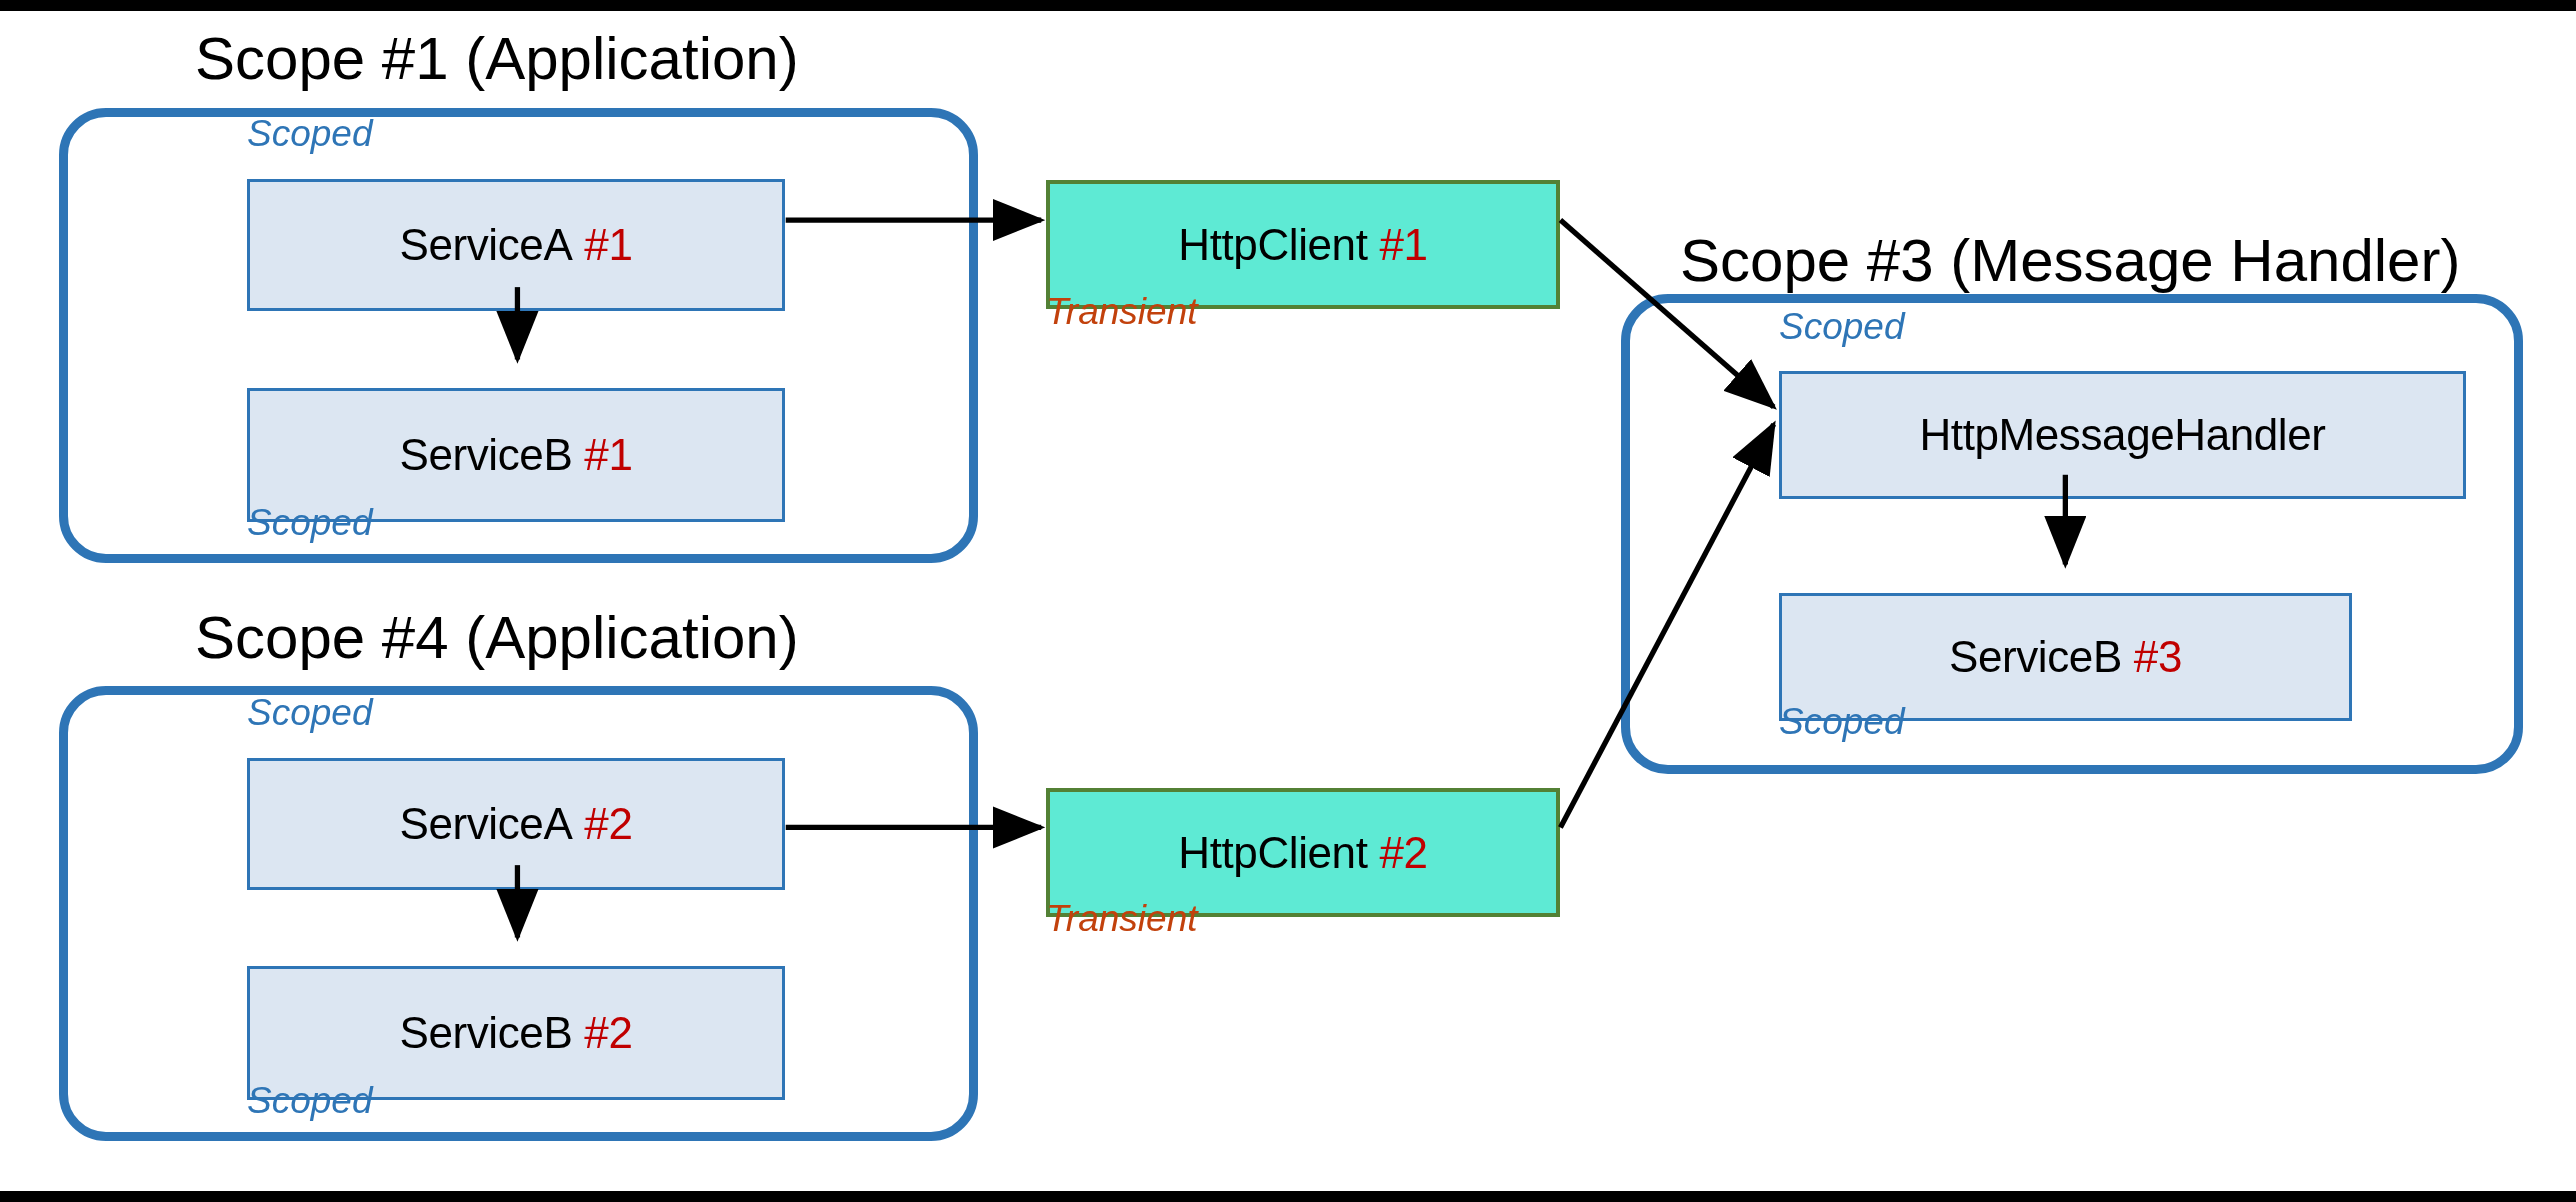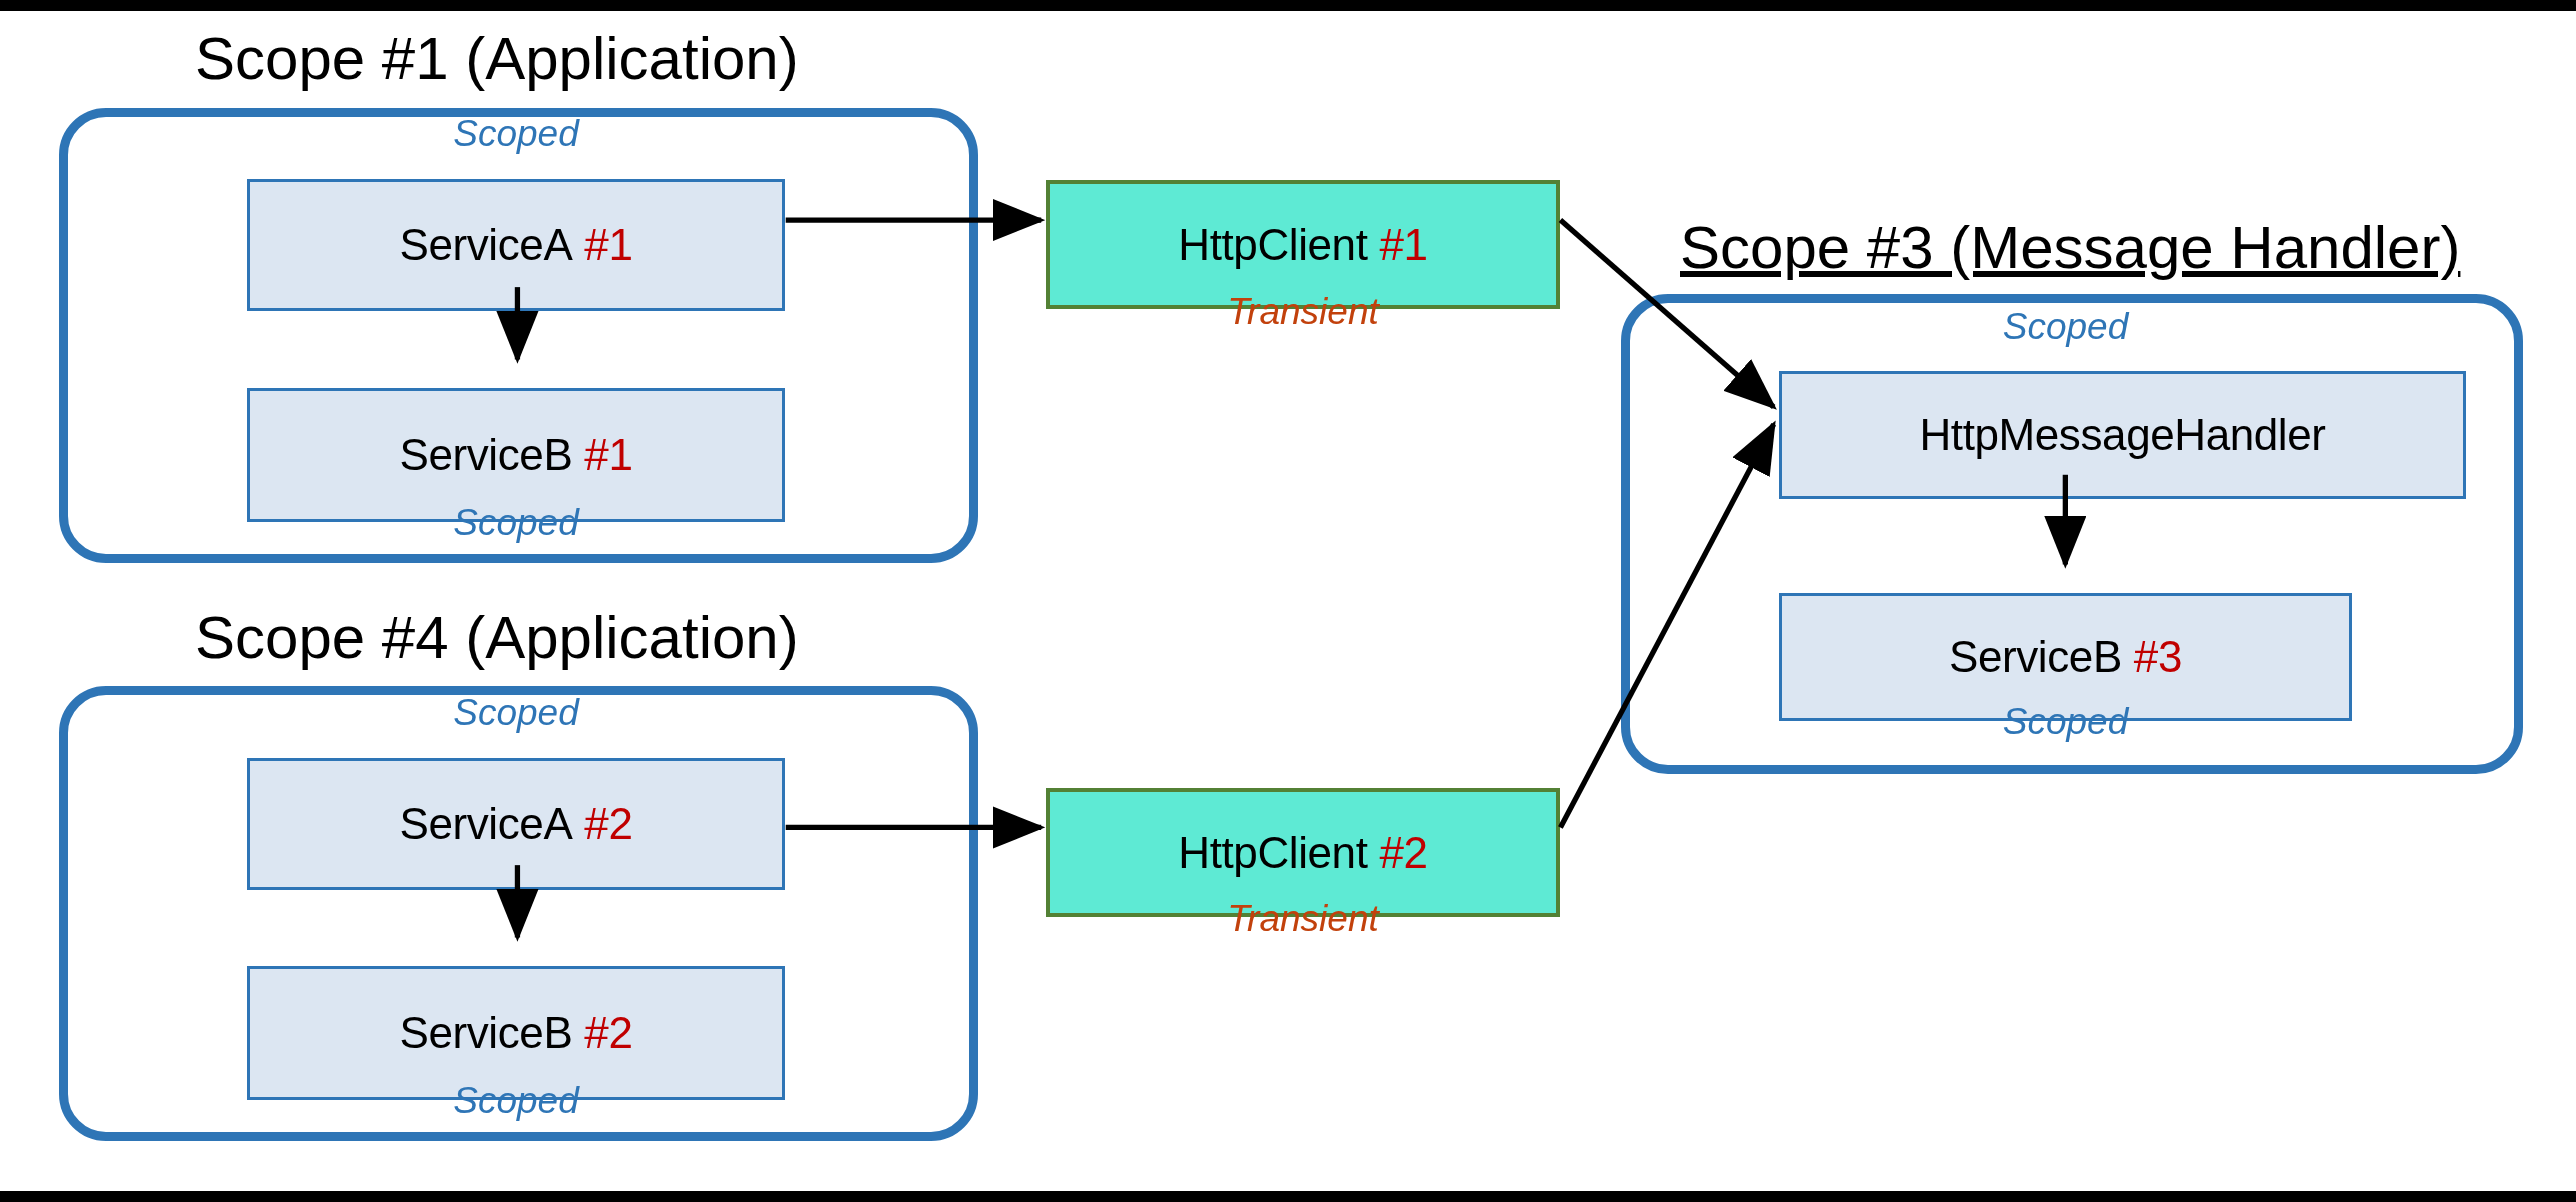--- a/index.html
+++ b/index.html
@@ -28,21 +28,20 @@
     white-space:nowrap;
     font-weight:400;
   }
   
   .lifetime{
     position:absolute;
     font-style:italic;
     font-size:37px;
     line-height:1;
     white-space:nowrap;
-    text-align:center;
   }
   .lifetime.scoped{color:#2E75B6;}
   .lifetime.transient{color:#c2410c;}
 
   
   .node{
     position:absolute;
     box-sizing:border-box;
     display:flex;align-items:center;justify-content:center;
     font-size:44px;
@@ -105,21 +104,21 @@
     <span class="idx">#1</span>
   </div>
   <div class="lifetime transient" style="left:1046px;top:293px;width:514px;">Transient</div>
 
   <div class="node green" style="left:1046px;top:764px;width:514px;height:129px;">
     <span class="plain">HttpClient</span>
     <span class="idx">#2</span>
   </div>
   <div class="lifetime transient" style="left:1046px;top:900px;width:514px;">Transient</div>
 
-  <div class="scope-title" style="left:1680px;top:218px;text-decoration:underline;">Scope #3 (Message Handler)</div>
+  <div class="scope-title" style="left:1680px;top:231px;">Scope #3 (Message Handler)</div>
   <div class="scope-box" style="left:1621px;top:294px;width:902px;height:480px;"></div>
 
   <div class="lifetime scoped" style="left:1779px;top:308px;width:573px;">Scoped</div>
 
   <div class="node blue" style="left:1779px;top:347px;width:687px;height:128px;">
     <span class="plain">HttpMessageHandler</span>
   </div>
 
   <div class="node blue" style="left:1779px;top:569px;width:573px;height:128px;">
     <span class="plain">ServiceB</span>

